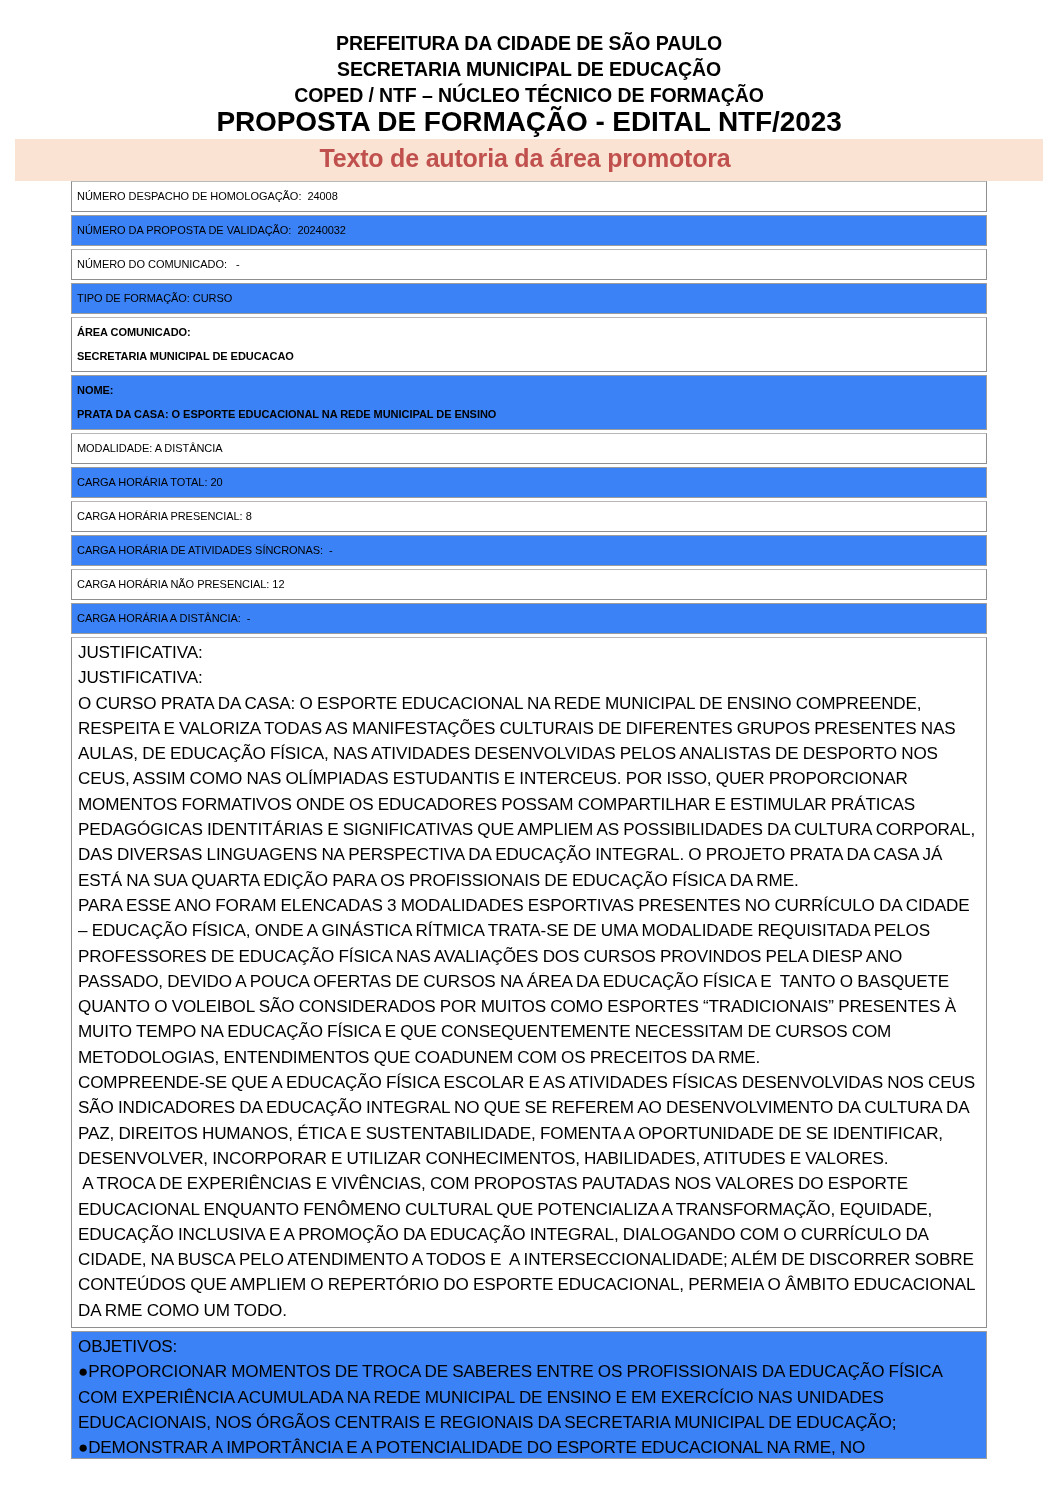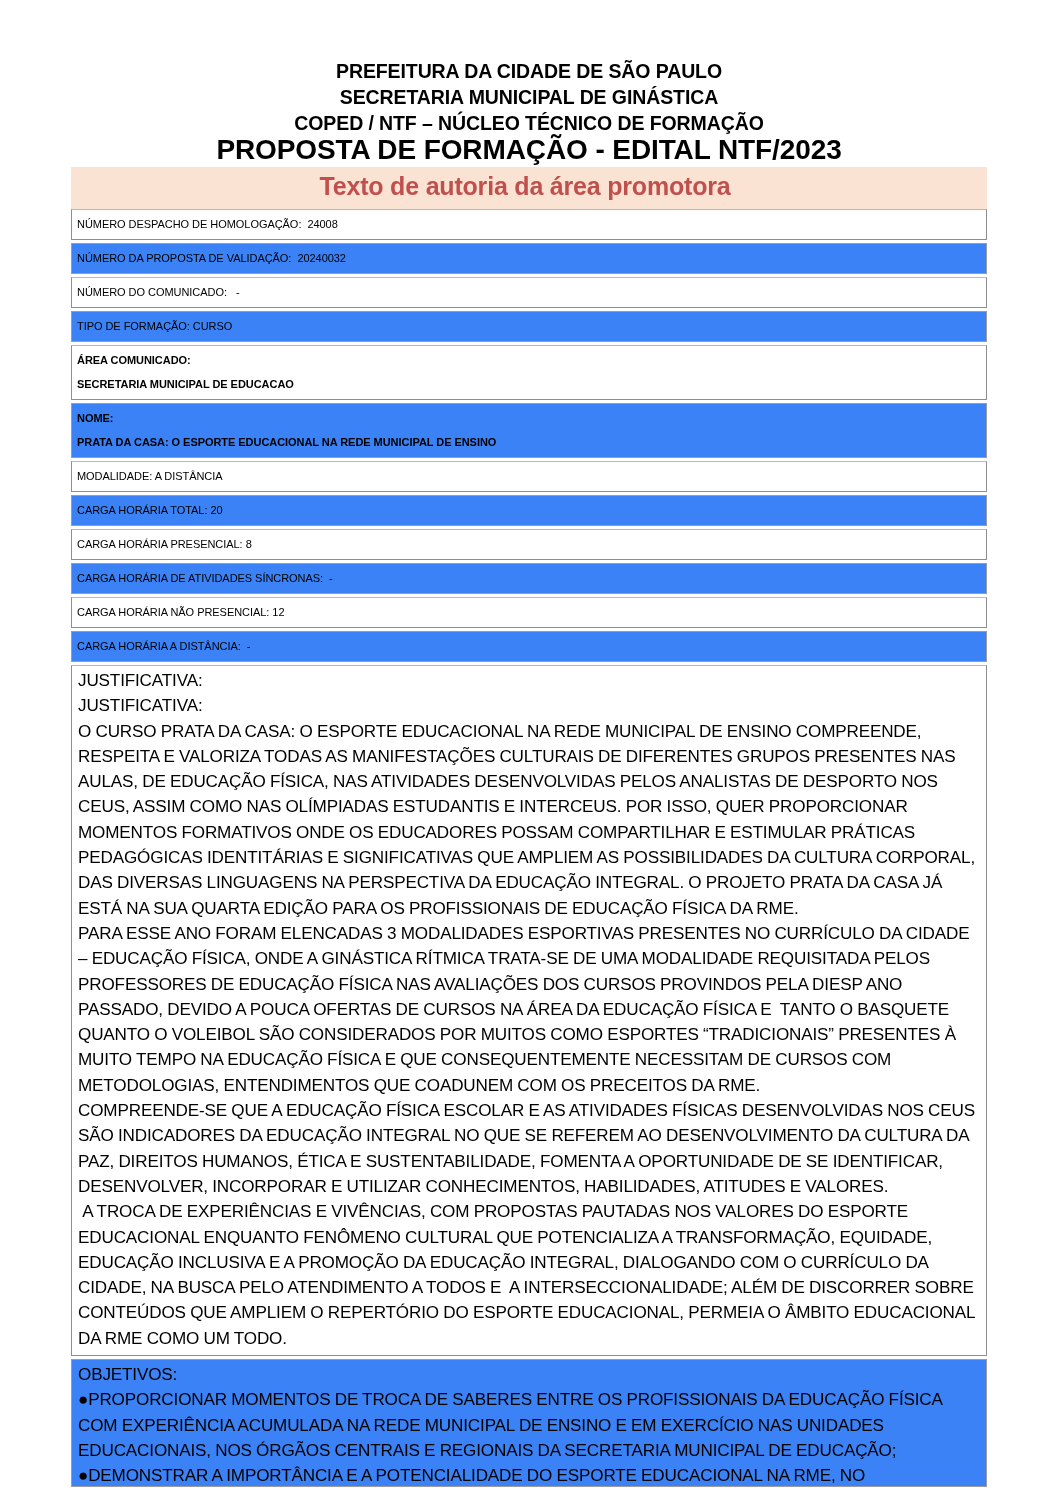--- a/index.html
+++ b/index.html
@@ -18,39 +18,39 @@
 
   .page {
     position: relative;
     width: 1058px;
     height: 1497px;
     background: #ffffff;
   }
 
   
   .doc-header {
-    padding-top: 58px;
+    padding-top: 30px;
     text-align: center;
   }
   .doc-header .hline {
     font-weight: bold;
     font-size: 19.5px;
     line-height: 26px;
     letter-spacing: -0.1px;
     white-space: nowrap;
   }
   .doc-header .hline.big {
     font-size: 28px;
     line-height: 28px;
   }
 
   
   .banner {
     margin: 3px auto 0 auto;
-    width: 916px;
+    width: 1028px;
     background: #FBE3D3;
     text-align: center;
     padding: 4px 8px 7px 0;
   }
   .banner-title {
     color: #C0504D;
     font-weight: bold;
     font-size: 25px;
     line-height: 31px;
     letter-spacing: -0.2px;
@@ -98,21 +98,21 @@
     overflow: hidden;
   }
 </style>
 </head>
 <body>
 
 <div class="page">
 
   <div class="doc-header">
     <div class="hline">PREFEITURA DA CIDADE DE SÃO PAULO</div>
-    <div class="hline">SECRETARIA MUNICIPAL DE GINÁSTICA</div>
+    <div class="hline">SECRETARIA MUNICIPAL DE EDUCAÇÃO</div>
     <div class="hline">COPED / NTF – NÚCLEO TÉCNICO DE FORMAÇÃO</div>
     <div class="hline big">PROPOSTA DE FORMAÇÃO - EDITAL NTF/2023</div>
   </div>
 
   <div class="banner">
     <div class="banner-title">Texto de autoria da área promotora</div>
   </div>
 
   <div class="tbl">
 

